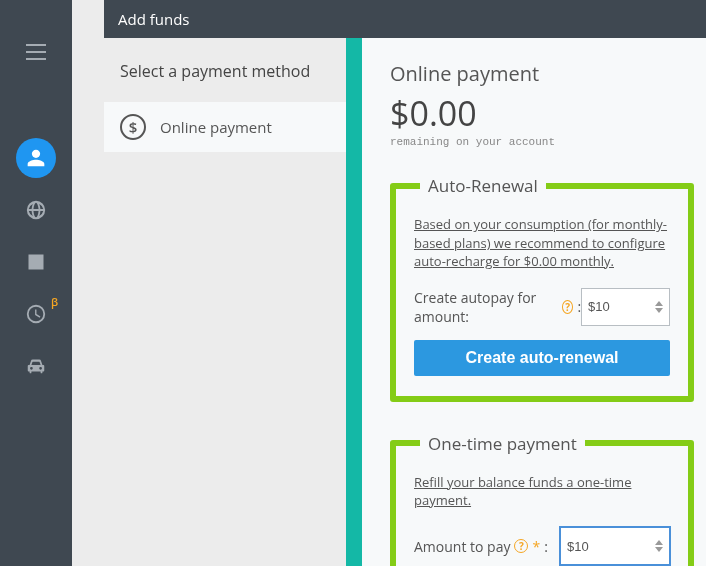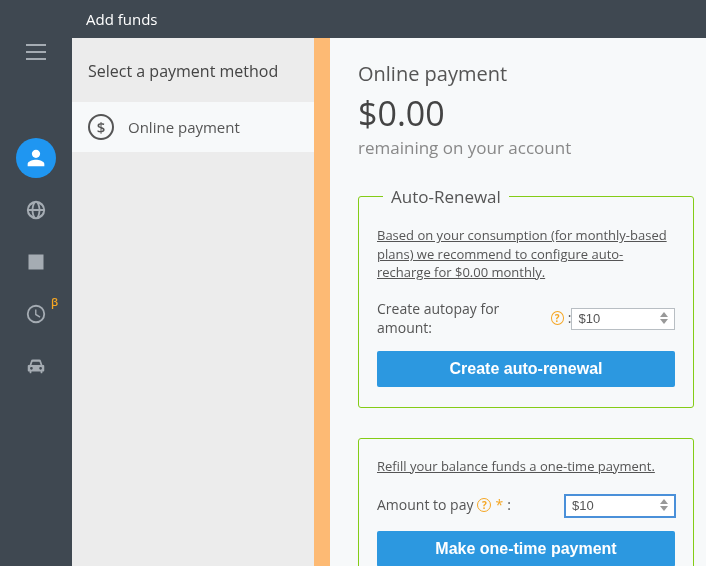--- a/index.html
+++ b/index.html
@@ -63,22 +63,23 @@
       color: #f5a623;
       font-size: 11px;
       font-weight: 600;
     }
     .rail-spacer-54 { height: 54px; }
 
     .main {
       flex: 1;
       display: flex;
       flex-direction: column;
-      background: #fdba74;
+      background: #14b8a6;
       min-width: 0;
+      margin-left: 32px;
     }
     .topbar {
       height: 38px;
       background: #3f4851;
       color: #fff;
       display: flex;
       align-items: center;
       padding: 0 14px;
       font-size: 15px;
       font-weight: 400;
@@ -138,28 +139,29 @@
       color: #555;
       margin-bottom: 8px;
     }
     .balance {
       font-size: 34px;
       font-weight: 400;
       color: #444;
       line-height: 1.1;
     }
     .subtext {
-      font-size: 17px;
+      font-size: 11px;
       color: #888;
       margin-top: 4px;
       margin-bottom: 26px;
+      font-family: Liberation Mono, monospace;
     }
 
     fieldset.section {
-      border: 1px solid #84cc16;
+      border: 6px solid #84cc16;
       border-radius: 3px;
       padding: 18px 18px 20px 18px;
       margin-bottom: 30px;
     }
     fieldset.section legend {
       padding: 0 8px;
       font-size: 17px;
       color: #555;
       margin-left: 6px;
     }
@@ -195,21 +197,21 @@
       align-items: center;
       justify-content: center;
     }
     .asterisk { color: #f5a623; }
     .num-input-wrap {
       position: relative;
       width: 110px;
     }
     .num-input {
       width: 100%;
-      height: 22px;
+      height: 38px;
       border: 1px solid #b8bec3;
       padding: 0 18px 0 6px;
       font-size: 13px;
       color: #555;
       background: #fff;
     }
     .num-input.focused {
       outline: none;
       border: 1px solid #4a90d9;
       box-shadow: 0 0 0 1px #4a90d9;
@@ -329,20 +331,21 @@
               <span class="spinner">
                 <span class="arrow up"></span>
                 <span class="arrow down"></span>
               </span>
             </span>
           </div>
           <button class="btn-primary">Create auto-renewal</button>
         </fieldset>
 
         <fieldset class="section">
+          <legend>One-time payment</legend>
           <p>Refill your balance funds a one-time payment.</p>
           <div class="row">
             <span class="row-label">
               <span>Amount to pay</span>
               <span class="help-icon">?</span>
                 <span class="asterisk">*</span>
                 <span>:</span>
             </span>
             <span class="num-input-wrap">
               <input class="num-input focused" type="text" value="$10" style="">

